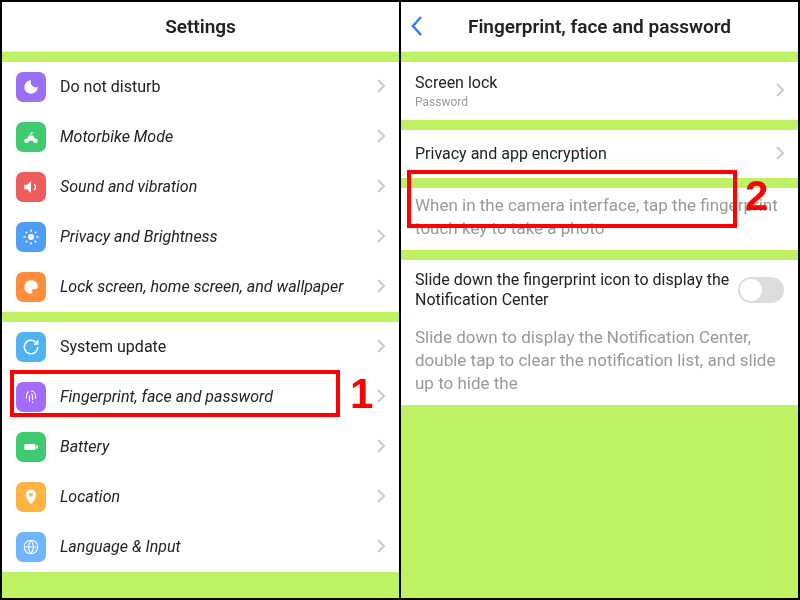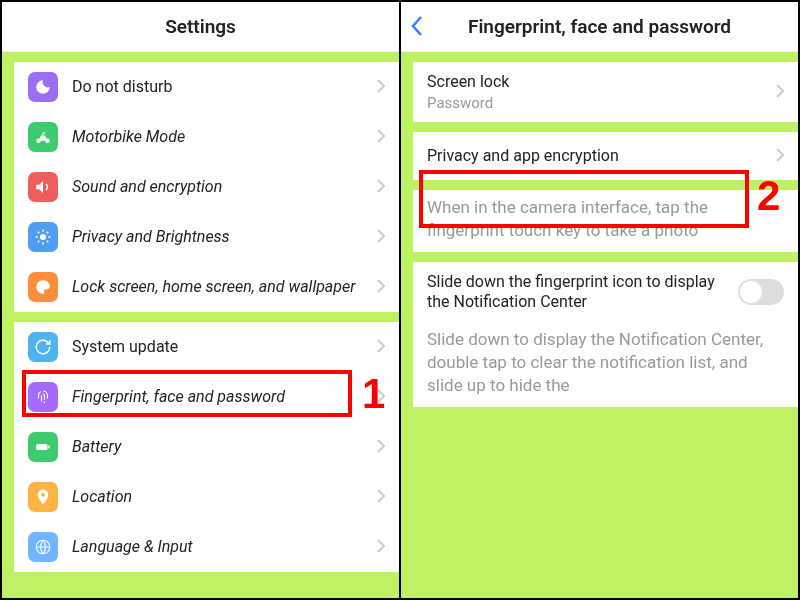--- a/index.html
+++ b/index.html
@@ -9,32 +9,32 @@
 .header{background:#fff;height:50px;display:flex;align-items:center;justify-content:center;position:relative;border-bottom:1px solid #eee;}
 .header-title{font-size:19px;font-weight:600;color:#222;}
 .back{position:absolute;left:10px;top:14px;color:#3b7eff;}
 .back svg{width:12px;height:20px;}
 .group{background:#fff;margin-top:10px;}
 .row{display:flex;align-items:center;padding:10px 14px;min-height:48px;background:#fff;position:relative;}
 .row+.row{border-top:0;font-style:italic;}
 .icon{width:30px;height:30px;border-radius:7px;margin-right:14px;display:flex;align-items:center;justify-content:center;flex-shrink:0;color:#fff;}
 .icon svg{width:18px;height:18px;}
 .label{flex:1;font-size:16px;color:#222;line-height:1.25;}
-.sublabel{font-size:15px;color:#999;margin-top:2px;}
+.sublabel{font-size:12px;color:#999;margin-top:2px;}
 .chev{color:#ccc;margin-left:6px;}
 .chev svg{width:8px;height:14px;}
 .toggle{width:46px;height:26px;border-radius:13px;position:relative;}
 .toggle-on{background:#3b8cff;}
 .toggle-on::after{content:"";position:absolute;right:2px;top:2px;width:22px;height:22px;background:#fff;border-radius:50%;}
 .toggle-off{background:#ddd;}
 .toggle-off::after{content:"";position:absolute;left:2px;top:2px;width:22px;height:22px;background:#fff;border-radius:50%;}
 .helper{font-size:17px;color:#999;padding:6px 14px 10px;line-height:1.35;}
 .highlight{border:4px solid #f00;position:absolute;pointer-events:none;}
 .marker{position:absolute;color:#f00;font-weight:900;font-size:42px;font-family:Arial,sans-serif;}
-.container{position:relative;flex:1;overflow:hidden;margin-left:12px;}
+.container{position:relative;flex:1;overflow:hidden;}
 .i-moon{background:#9b6ef3;}
 .i-motor{background:#3eca6f;}
 .i-sound{background:#ef5c5c;}
 .i-display{background:#4f9ef3;}
 .i-wall{background:#ff8e3c;}
 .i-update{background:#4fb3ef;}
 .i-finger{background:#a56bff;}
 .i-battery{background:#3eca6f;}
 .i-location{background:#ffb340;}
 .i-lang{background:#6fb5ff;}
@@ -72,21 +72,21 @@
               <path d="M1 1l6 6-6 6"></path>
             </svg></div>
       </div>
       <div class="row">
         <div class="icon i-sound">
             <svg viewBox="0 0 24 24" fill="currentColor">
               <path d="M3 9v6h4l5 5V4L7 9H3z"></path>
               <path d="M16 8a5 5 0 010 8" fill="none" stroke="currentColor" stroke-width="2"></path>
             </svg>
           </div>
-        <div class="label">Sound and encryption</div>
+        <div class="label">Sound and vibration</div>
         <div class="chev"><svg viewBox="0 0 8 14" fill="none" stroke="currentColor" stroke-width="2">
               <path d="M1 1l6 6-6 6"></path>
             </svg></div>
       </div>
       <div class="row">
         <div class="icon i-display">
             <svg viewBox="0 0 24 24" fill="currentColor">
               <circle cx="12" cy="12" r="4"></circle>
               <g stroke="currentColor" stroke-width="2">
                 <path d="M12 2v3M12 19v3M2 12h3M19 12h3M5 5l2 2M17 17l2 2M5 19l2-2M17 7l2-2"></path>

